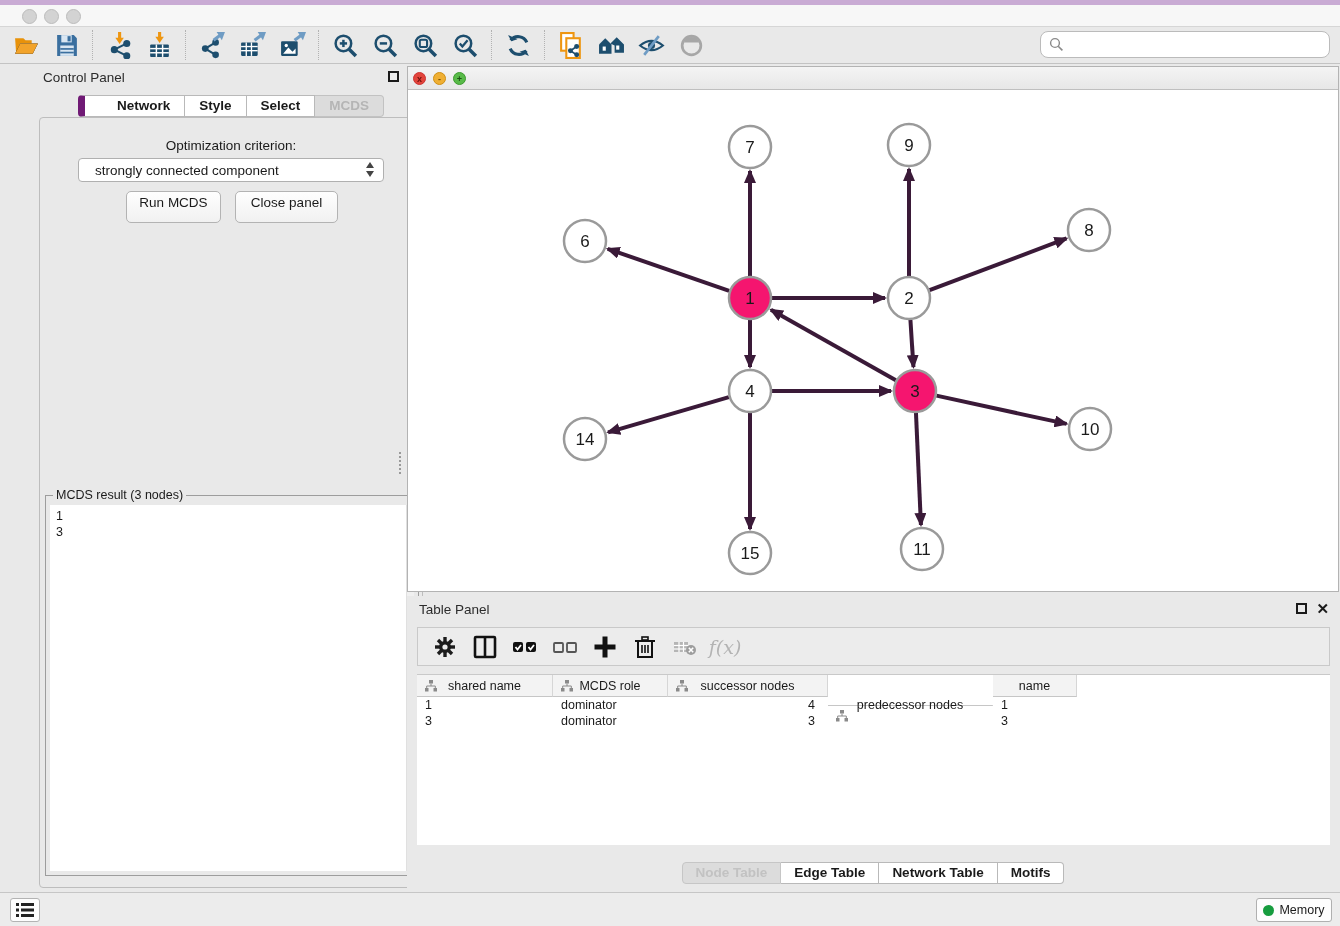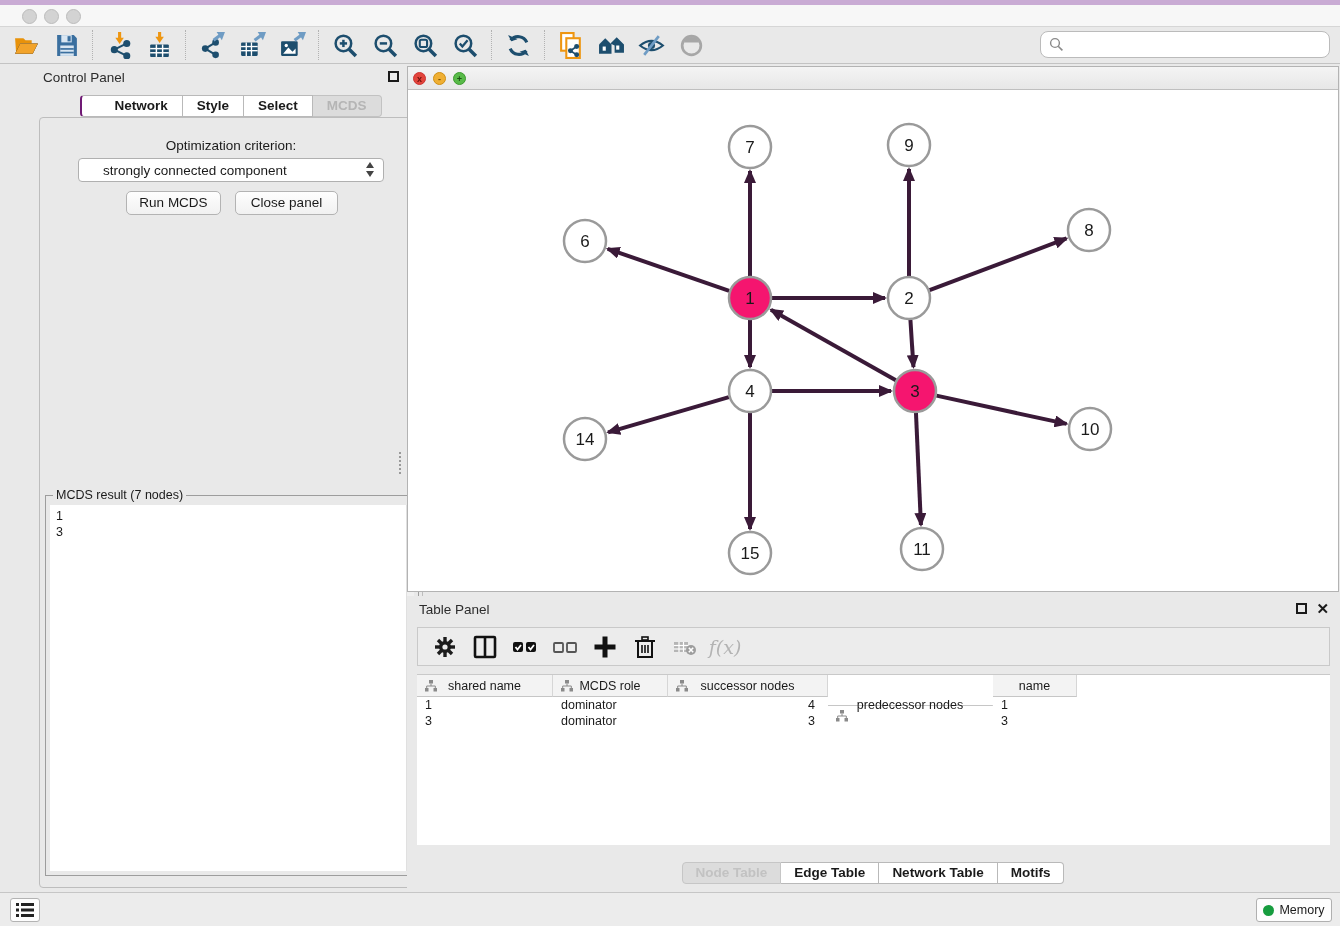--- a/index.html
+++ b/index.html
@@ -23,30 +23,30 @@
   
   .cpanel { position:absolute; left:0; top:64px; width:400px; height:828px;margin-left:31px; }
   .panel-head { position:relative; height:28px; }
   .panel-title { position:absolute; left:12px; top:6px; font-size:13.5px; color:#2c2c2c; }
   .ph-icons { position:absolute; right:10px; top:7px; display:flex; gap:9px; align-items:center; }
   .float-ico { width:11px; height:11px; border:2px solid #1a1a1a; display:inline-block; }
   .close-ico { font-weight:bold; font-size:15px; color:#1a1a1a; line-height:11px; }
 
   .tabs-row { position:absolute; top:31px; left:0; width:400px; display:flex; justify-content:center; }
   .tab { height:22px; line-height:20px; padding:0 14px; background:#fff; border:1px solid #b9b9b9; border-left:none; font-size:13.5px; font-weight:bold; }
-  .tab:first-child { border-left:2px solid #701a75; border-radius:4px 0 0 4px;padding-left:32px; }
+  .tab:first-child { border-left:7px solid #701a75; border-radius:4px 0 0 4px;padding-left:32px; }
   .tab.sel { background:#dcdcdc; color:#b5b5b5; border-color:#c2c2c2; border-radius:0 4px 4px 0; }
 
   .cp-body { position:absolute; left:8px; top:53px; width:384px; height:771px; border:1px solid #bdbdbd; border-radius:4px; background:#e9e9e9; }
   .opt-label { position:absolute; top:20px; left:0; width:100%; text-align:center; font-size:13.5px; }
-  .cp-select { position:absolute; left:38px; top:40px; width:306px; height:24px; background:#fff; border:1px solid #b0b0b0; border-radius:4px; display:flex; align-items:center; padding-left:24px; font-size:13.5px; }
+  .cp-select { position:absolute; left:38px; top:40px; width:306px; height:24px; background:#fff; border:1px solid #b0b0b0; border-radius:4px; display:flex; align-items:center; padding-left:16px; font-size:13.5px; }
   .stepper { position:absolute; right:9px; top:3px; display:flex; flex-direction:column; gap:3px; }
   .stepper .up { width:0; height:0; border-left:4px solid transparent; border-right:4px solid transparent; border-bottom:6px solid #444; }
   .stepper .dn { width:0; height:0; border-left:4px solid transparent; border-right:4px solid transparent; border-top:6px solid #444; }
-  .btn { position:absolute; top:73px; height:24px; background:linear-gradient(#fefefe,#f1f1f1); border:1px solid #b3b3b3; border-radius:5px; font-size:13.5px; text-align:center; line-height:22px; }
+  .btn { position:absolute; top:73px; height:32px; background:linear-gradient(#fefefe,#f1f1f1); border:1px solid #b3b3b3; border-radius:5px; font-size:13.5px; text-align:center; line-height:22px; }
   .btn.run { left:86px; width:95px; }
   .btn.closep { left:195px; width:103px; }
 
   .groupbox { position:absolute; left:5px; top:377px; width:374px; height:381px; border:1px solid #9d9d9d; }
   .gb-label { position:absolute; left:7px; top:-8px; background:#e9e9e9; padding:0 3px; font-size:12.5px; }
   .gb-text { position:absolute; left:4px; top:9px; right:4px; bottom:4px; background:#fff; font-size:12.5px; line-height:16px; padding:3px 6px; }
   .gb-scroll { position:absolute; right:0; top:0; bottom:0; width:8px; background:#f0f0f0; border-left:1px solid #e0e0e0; }
 
   
   .netwin { position:absolute; left:407px; top:66px; width:932px; height:526px; background:#fff; border:1px solid #b3b3b3; }
@@ -275,21 +275,21 @@
     <div class="cp-select">
       <span>strongly connected component</span>
       <span class="stepper">
           <span class="up"></span>
           <span class="dn"></span>
         </span>
     </div>
     <div class="btn run">Run MCDS</div>
     <div class="btn closep">Close panel</div>
     <div class="groupbox">
-      <span class="gb-label">MCDS result (7 nodes)</span>
+      <span class="gb-label">MCDS result (3 nodes)</span>
       <div class="gb-text">
         <div>1</div>
         <div>3</div>
         <div class="gb-scroll"></div>
       </div>
     </div>
   </div>
 </div>
 
 <div class="vsplit-handle"></div>

